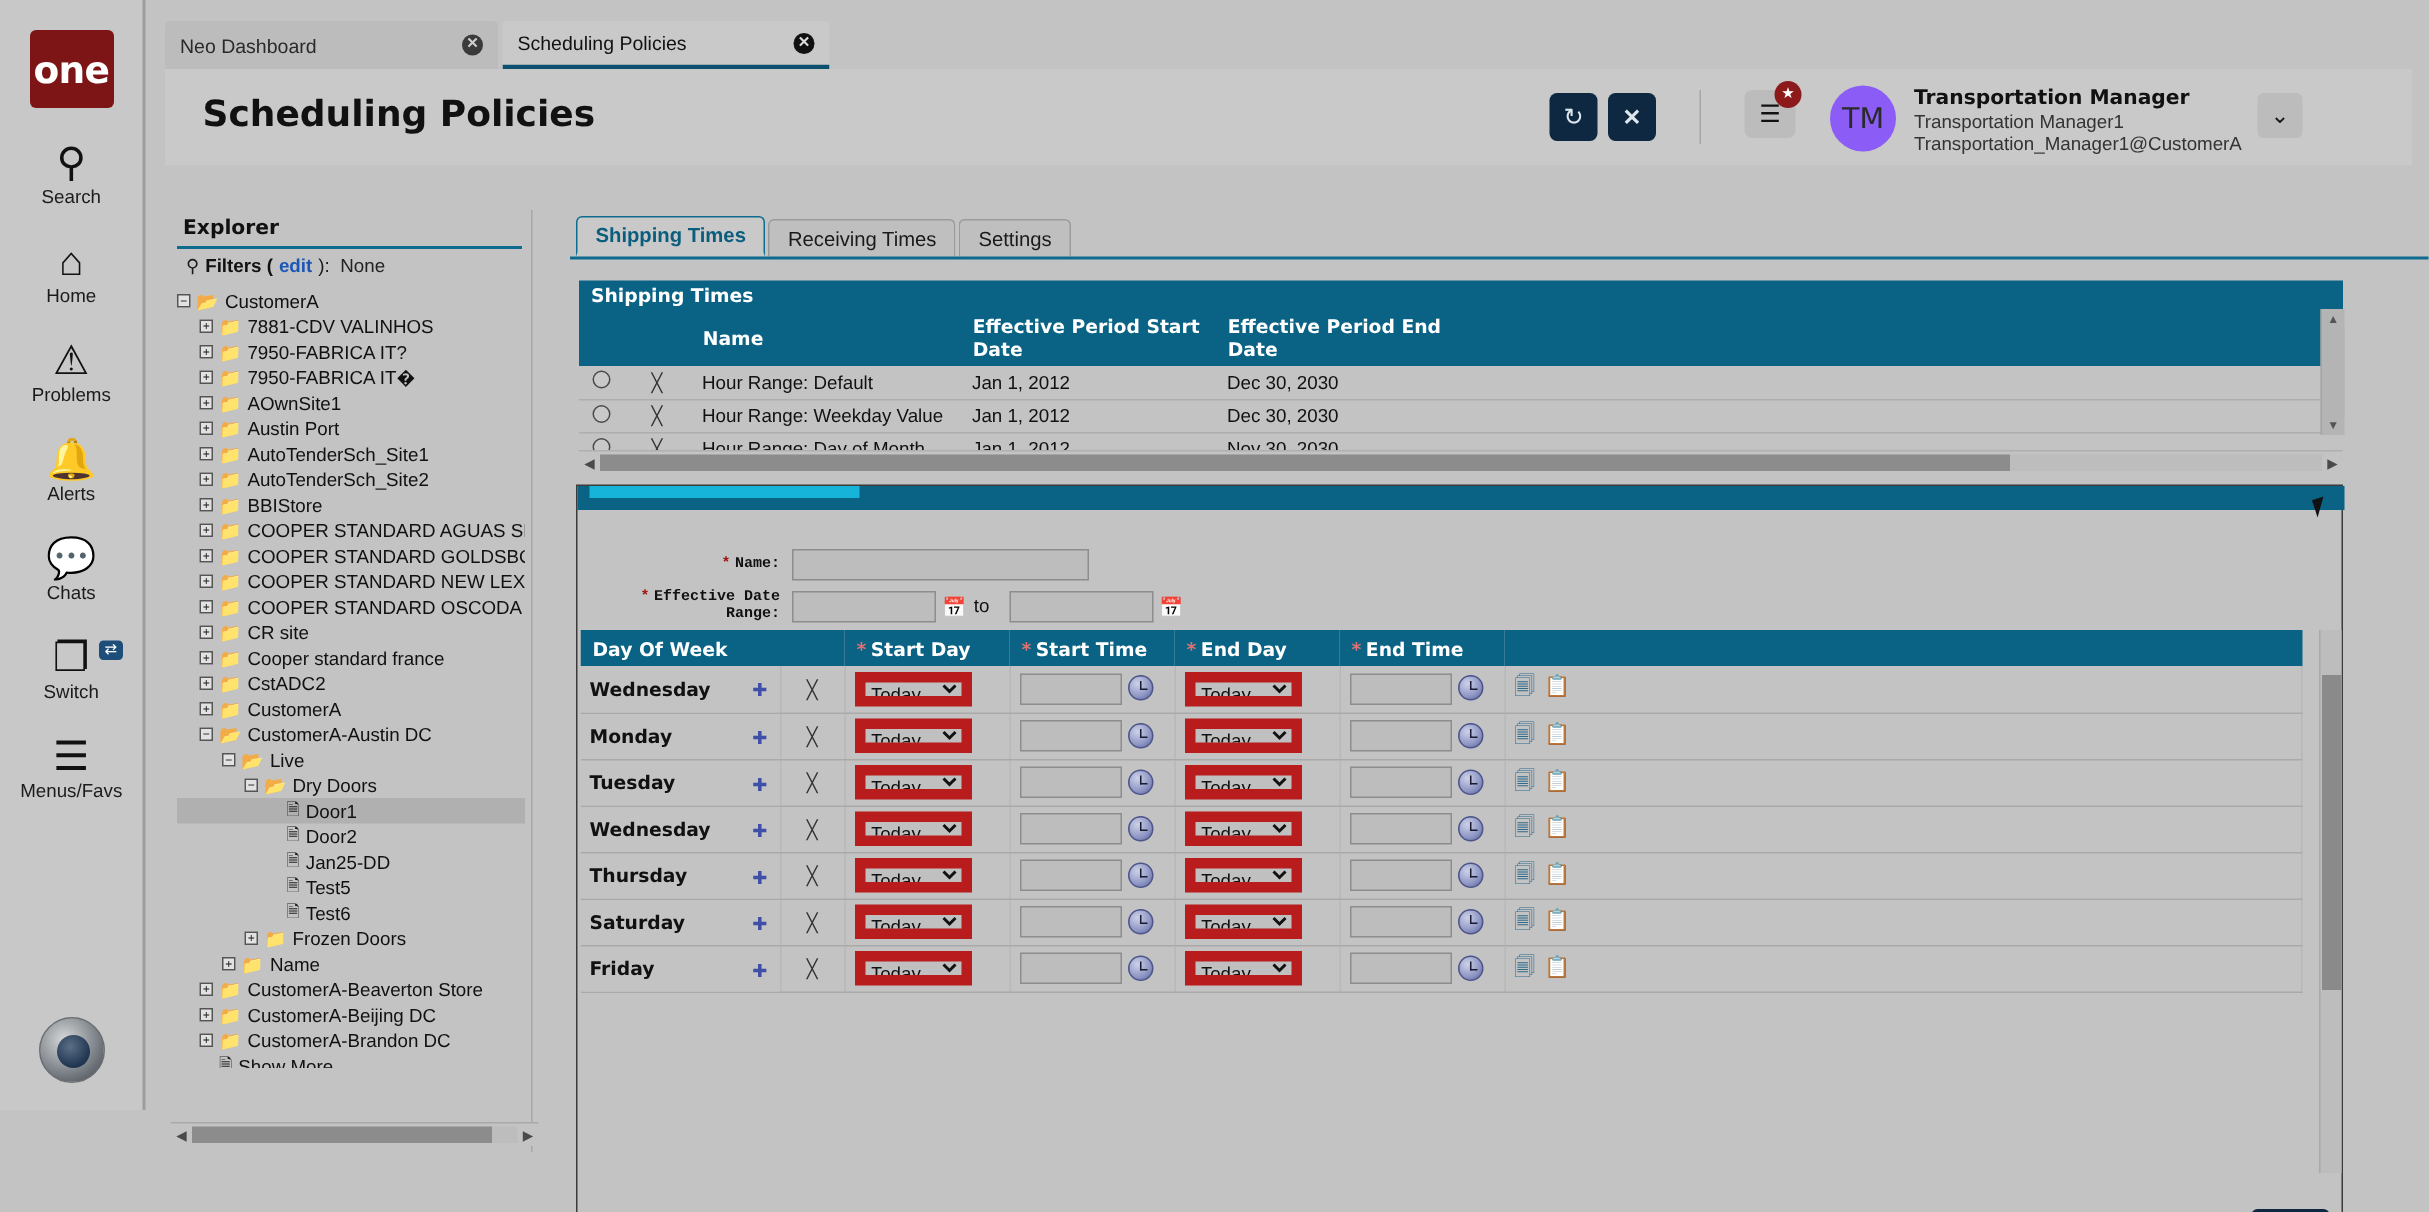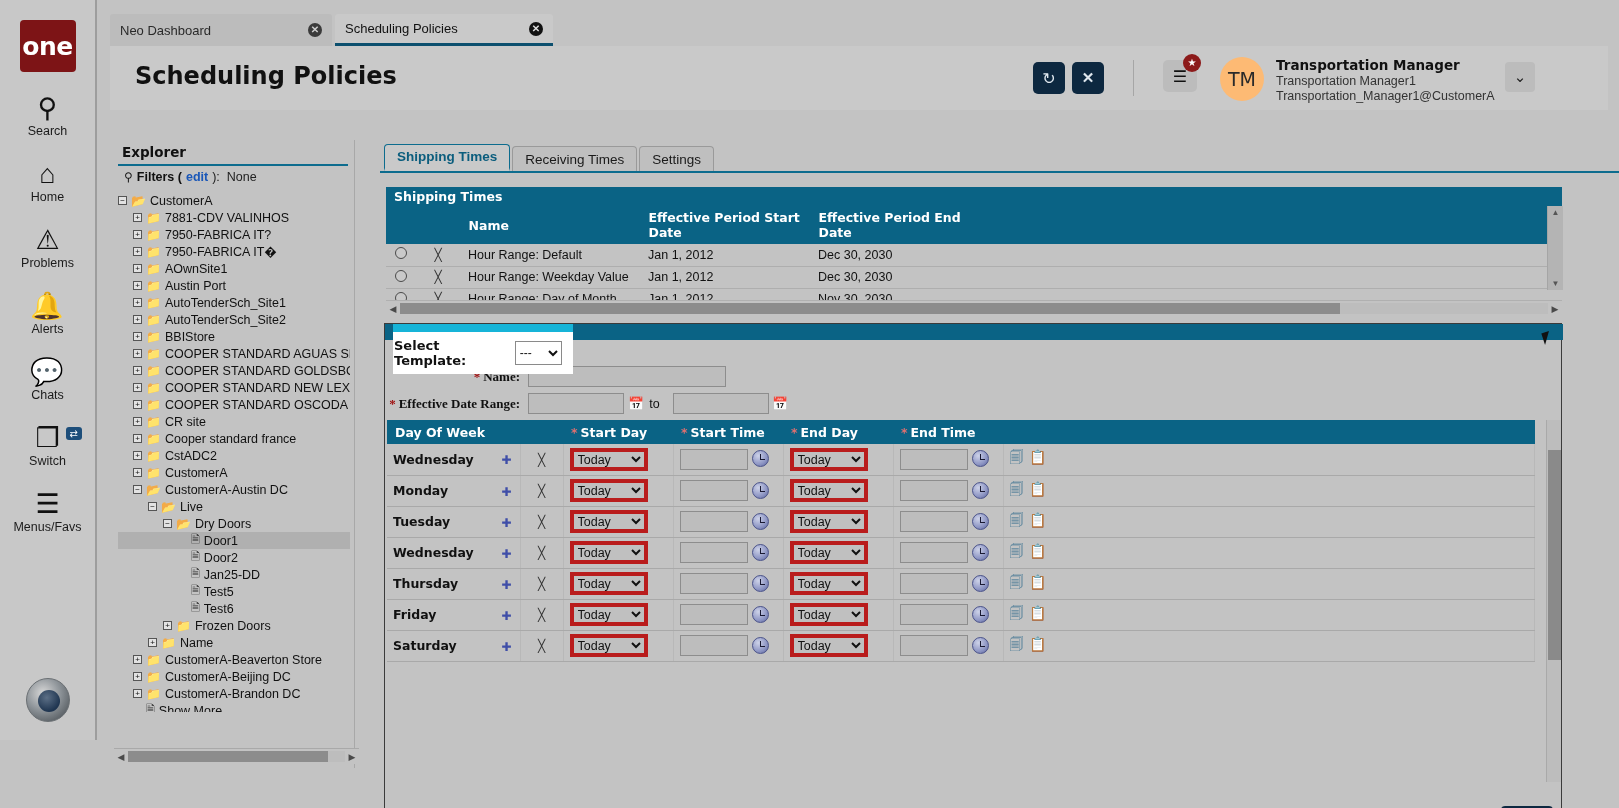--- a/index.html
+++ b/index.html
@@ -84,21 +84,21 @@
     position:absolute; left:1053px; top:14px; width:34px; height:32px; border-radius:5px;
     background:#bcbcbc; display:flex; align-items:center; justify-content:center;
     font-size:16px; color:#111; cursor:pointer;
   }
   #hdr-menu-badge {
     position:absolute; left:1073px; top:8px; width:18px; height:18px; border-radius:50%;
     background:#8c1a1a; color:#fff; font-size:10px; line-height:18px; text-align:center;
   }
   #avatar {
     position:absolute; left:1110px; top:11px; width:44px; height:44px; border-radius:50%;
-    background:#fdba74; color:#2a2a2a; font-size:19px; display:flex;
+    background:#8b5cf6; color:#2a2a2a; font-size:19px; display:flex;
     align-items:center; justify-content:center; font-family:"DejaVu Sans", sans-serif;
   }
   #user-info { position:absolute; left:1166px; top:11px; }
   #user-name { font-size:13.5px; font-weight:700; color:#111; font-family:"DejaVu Sans", sans-serif; }
   #user-sub1 { font-size:12.5px; color:#333; margin-top:1px; }
   #user-sub2 { font-size:12.5px; color:#333; margin-top:1px; }
   #user-caret {
     position:absolute; left:1395px; top:16px; width:30px; height:30px; border-radius:4px;
     background:#bcbcbc; display:flex; align-items:center; justify-content:center;
     font-size:15px; cursor:pointer;
@@ -200,21 +200,21 @@
   }
   #template-label { font-size:13px; font-weight:700; color:#111; margin-right:10px; font-family:"DejaVu Sans", sans-serif; }
   select.tpl {
     width:52px; height:24px; font-size:12px; font-family:"Liberation Sans", sans-serif;
     background:#fff; border:1px solid #8a8a8a; color:#111;
   }
 
   .form-row { position:absolute; display:flex; align-items:center; }
   #name-row { left:0; top:42px; width:700px; }
   #date-row { left:0; top:69px; width:700px; }
-  .form-label { width:135px; text-align:right; font-size:13px; font-weight:700; color:#111; font-family:Liberation Serif, serif; }
+  .form-label { width:135px; text-align:right; font-size:10px; font-weight:700; color:#111; font-family:Liberation Mono, monospace; }
   .req { color:#a01010; margin-right:3px; }
   input.txt {
     height:21px; background:#bdbdbd; border:1px solid #8d8d8d; margin-left:8px;
     font-size:12.5px; font-family:"Liberation Sans", sans-serif; color:#111; padding:0 4px;
   }
   #name-input { width:198px; }
   .date-input { width:96px; }
   .cal-icon { margin-left:4px; font-size:13px; color:#0d2a4a; cursor:pointer; }
   .to-word { margin:0 5px; font-size:12.5px; color:#111; }
 
@@ -227,21 +227,21 @@
   }
   table.dow th .req { color:#e07070; }
   table.dow td {
     background:#c3c3c3; border-bottom:1px solid #a9a9a9; border-right:1px solid #b8b8b8;
     height:31px; padding:2px 6px; vertical-align:middle;
   }
   .dow-name { font-size:12.5px; font-weight:700; color:#111; font-family:"DejaVu Sans", sans-serif; }
   .dow-daycell { position:relative; }
   .plus-icon { position:absolute; right:8px; top:9px; color:#3f4ea8; font-size:12px; cursor:pointer; }
   select.day {
-    width:78px; height:23px; font-size:12.5px; background:#c0c0c0; border:4px solid #b91c1c;
+    width:78px; height:23px; font-size:12.5px; background:#c0c0c0; border:7px solid #b91c1c;
     font-family:"Liberation Sans", sans-serif; color:#111;
   }
   input.time {
     width:68px; height:21px; background:#bdbdbd; border:1px solid #8d8d8d;
     font-family:"Liberation Sans", sans-serif; font-size:12px;
   }
   .clock {
     display:inline-block; width:17px; height:17px; border-radius:50%;
     background:radial-gradient(circle at 35% 32%, #cdd2e8 0%, #8e96c4 60%, #5a639b 100%);
     border:1px solid #4d558a; margin-left:4px; vertical-align:-4px; position:relative; cursor:pointer;
@@ -583,24 +583,20 @@
       <div class="hs-thumb" style="width:940px"></div>
     </div>
     <div class="hs-arrow">▶</div>
   </div>
 
   <div id="form-panel">
     <div id="form-topbar">
       <div id="form-topbar-hl"></div>
     </div>
 
-    <div id="template-popup">
-      <span id="template-label">Select Template:</span>
-      <select class="tpl" id="template-select"><option>---</option></select>
-    </div>
 
     <div class="form-row" id="name-row">
       <span class="form-label"><span class="req">*</span><span>Name:</span></span>
       <input class="txt" id="name-input" type="text" value="" style="">
     </div>
 
     <div class="form-row" id="date-row">
       <span class="form-label"><span class="req">*</span><span>Effective Date Range:</span></span>
       <input class="txt date-input" id="date-start" type="text" value="" style="">
       <span class="cal-icon">📅</span>
@@ -671,30 +667,30 @@
             <tr>
               <td class="dow-daycell"><span class="dow-name">Thursday</span><span class="plus-icon">✚</span></td>
               <td style="text-align: center;"><span class="xicon">╳</span></td>
               <td><select class="day"><option>Today</option></select></td>
               <td><input type="text" class="time" style=""><span class="clock"></span></td>
               <td><select class="day"><option>Today</option></select></td>
               <td><input type="text" class="time" style=""><span class="clock"></span></td>
               <td><span class="copy-icon">🗐</span><span class="paste-icon">📋</span></td>
             </tr>
             <tr>
-              <td class="dow-daycell"><span class="dow-name">Friday</span><span class="plus-icon">✚</span></td>
+              <td class="dow-daycell"><span class="dow-name">Saturday</span><span class="plus-icon">✚</span></td>
               <td style="text-align: center;"><span class="xicon">╳</span></td>
               <td><select class="day"><option>Today</option></select></td>
               <td><input type="text" class="time" style=""><span class="clock"></span></td>
               <td><select class="day"><option>Today</option></select></td>
               <td><input type="text" class="time" style=""><span class="clock"></span></td>
               <td><span class="copy-icon">🗐</span><span class="paste-icon">📋</span></td>
             </tr>
             <tr>
-              <td class="dow-daycell"><span class="dow-name">Saturday</span><span class="plus-icon">✚</span></td>
+              <td class="dow-daycell"><span class="dow-name">Friday</span><span class="plus-icon">✚</span></td>
               <td style="text-align: center;"><span class="xicon">╳</span></td>
               <td><select class="day"><option>Today</option></select></td>
               <td><input type="text" class="time" style=""><span class="clock"></span></td>
               <td><select class="day"><option>Today</option></select></td>
               <td><input type="text" class="time" style=""><span class="clock"></span></td>
               <td><span class="copy-icon">🗐</span><span class="paste-icon">📋</span></td>
             </tr>
           </tbody>
       </table>
     </div>

